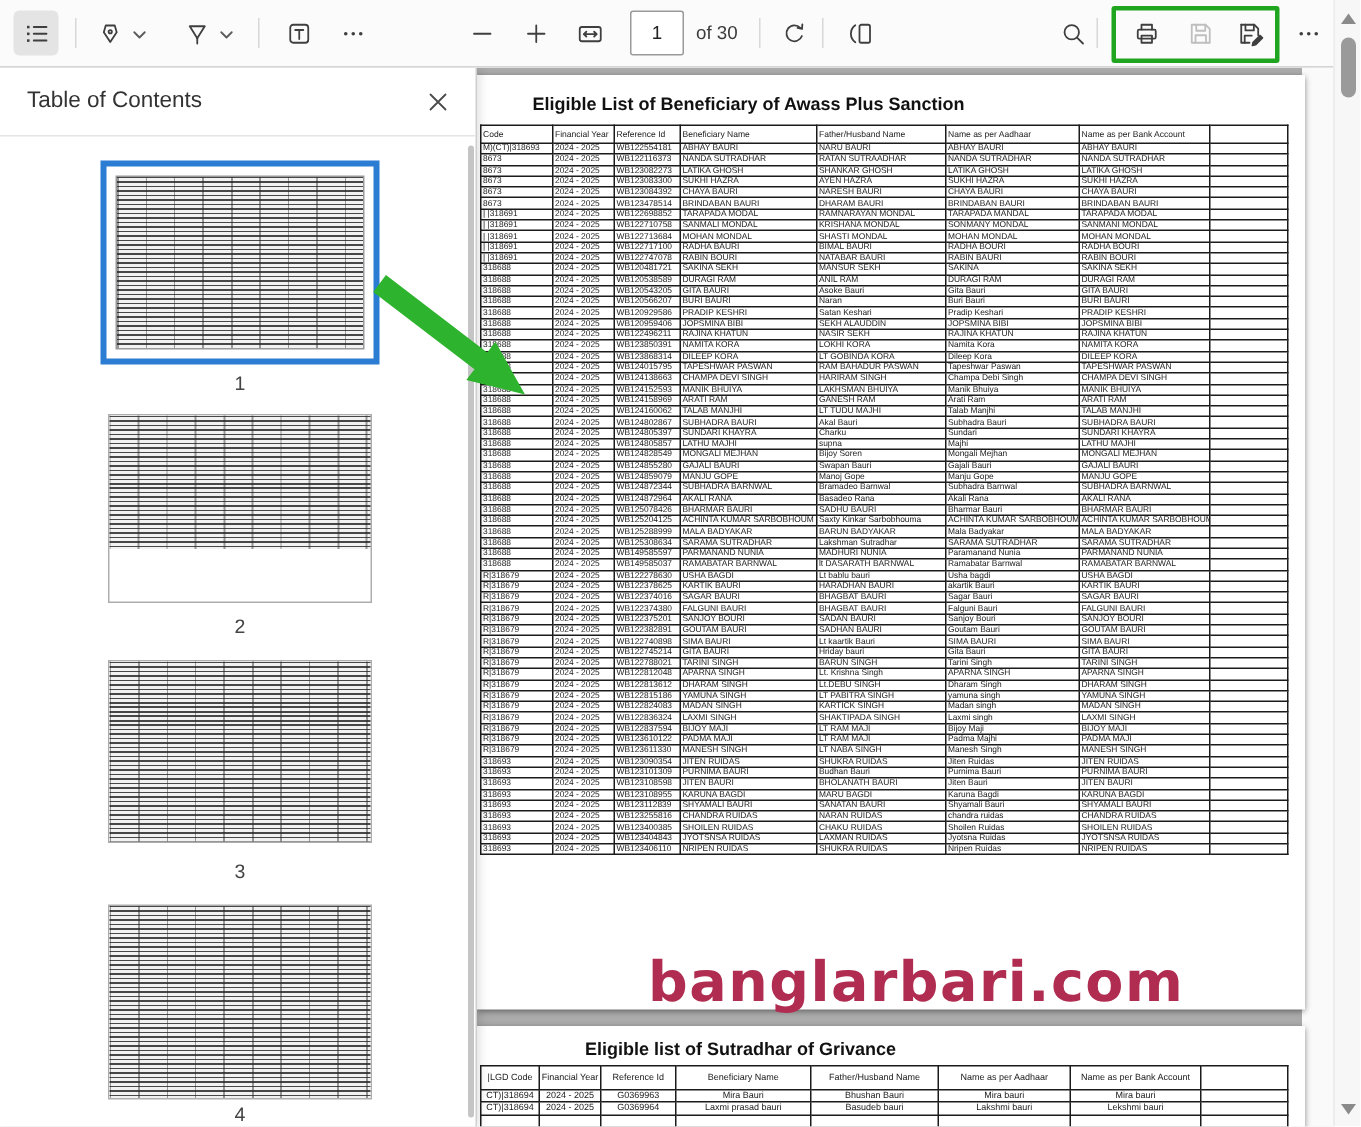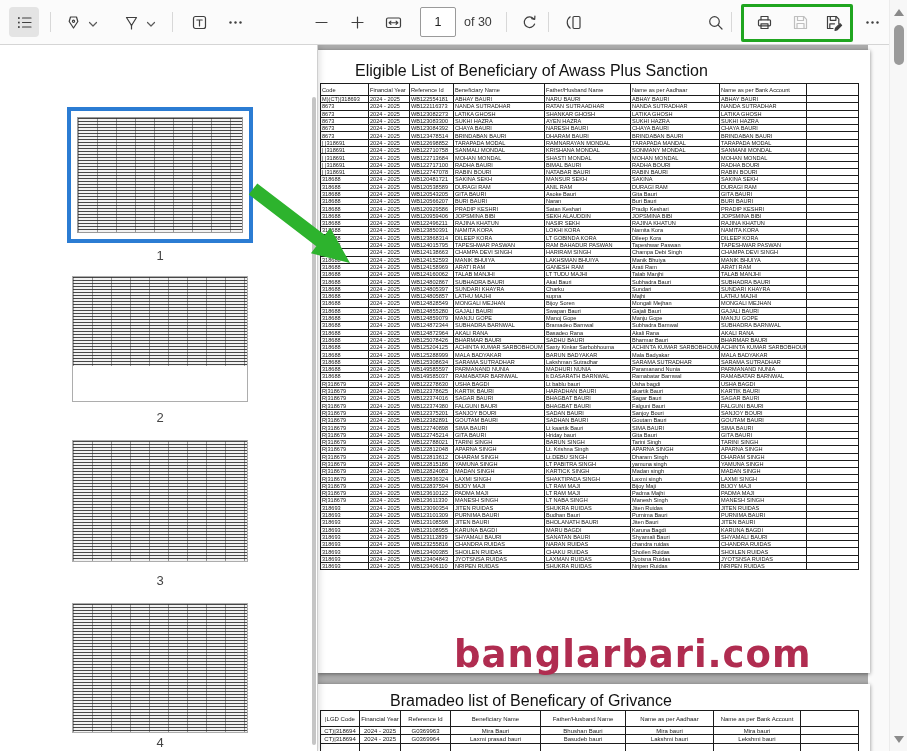--- a/index.html
+++ b/index.html
@@ -26,21 +26,21 @@
   #sb-thumb { position:absolute; left:4px; top:25px; width:10px; height:40px; background:#9a9a9a; border-radius:5px; cursor:pointer; }
 
   
   #content { position:absolute; left:0; top:45px; width:889px; height:706px; background:#ababab; z-index:1; }
   #right-strip { position:absolute; left:868px; top:0; width:21px; height:706px; background:#fafafa; }
 
   .pdf-page { position:absolute; left:318px; width:552px; background:#fff; box-shadow:0 1px 4px rgba(0,0,0,.45); }
   #pdf-page-1 { top:5px; height:623px; }
   #pdf-page-2 { top:639px; height:80px; }
 
-  .doc-title { position:absolute; font-weight:normal; font-size:16px; color:#111; white-space:nowrap; }
+  .doc-title { position:absolute; font-weight:bold; font-size:12px; color:#111; white-space:nowrap; }
   #awass-title { left:37px; top:12px; }
   #grievance-title { left:72px; top:8px; }
 
   table.doc-table { border-collapse:collapse; table-layout:fixed; width:538px; position:absolute; left:2px; background:#fff; }
   table.doc-table th, table.doc-table td { border:1px solid #1b1b1b; overflow:hidden; white-space:nowrap; padding:0 1px; font-weight:normal; color:#1a1a1a; }
   #awass-table { top:33px; }
   #awass-table th { height:12px; font-size:5.7px; text-align:left; }
   #awass-table td { height:7.3px; font-size:5.6px; }
   #awass-table th:nth-child(1), #awass-table td:nth-child(1){ width:48px; }
   #awass-table th:nth-child(2), #awass-table td:nth-child(2){ width:41px; }
@@ -56,21 +56,21 @@
   #grievance-table td { height:8.3px; font-size:6px; text-align:center; }
   #grievance-table th:nth-child(1), #grievance-table td:nth-child(1){ width:39px; }
   #grievance-table th:nth-child(2), #grievance-table td:nth-child(2){ width:41px; }
   #grievance-table th:nth-child(3), #grievance-table td:nth-child(3){ width:50px; }
   #grievance-table th:nth-child(4), #grievance-table td:nth-child(4){ width:90px; }
   #grievance-table th:nth-child(5), #grievance-table td:nth-child(5){ width:85px; }
   #grievance-table th:nth-child(6), #grievance-table td:nth-child(6){ width:88px; }
   #grievance-table th:nth-child(7), #grievance-table td:nth-child(7){ width:87px; }
   #grievance-table th:nth-child(8), #grievance-table td:nth-child(8){ width:58px; }
 
-  #watermark { position:absolute; left:136px; top:583px; font-size:37px; font-weight:bold; letter-spacing:1px; color:#b02c50; font-family:"DejaVu Sans","Liberation Sans",sans-serif; }
+  #watermark { position:absolute; left:114px; top:583px; font-size:37px; font-weight:bold; letter-spacing:1px; color:#b02c50; font-family:"DejaVu Sans","Liberation Sans",sans-serif; }
 
   
   #sidebar { position:absolute; left:0; top:45px; width:318px; height:706px; background:#fff; border-right:1px solid #cfcfcf; box-shadow:2px 0 6px rgba(0,0,0,.12); z-index:10; }
   #sidebar-header { position:absolute; left:0; top:0; width:100%; height:46px; border-bottom:1px solid #e4e4e4; }
   #sidebar-title { position:absolute; left:18px; top:13px; font-size:15px; color:#333; font-weight:500; }
   #sidebar-close { position:absolute; right:15px; top:13px; width:20px; height:20px; cursor:pointer; display:flex; align-items:center; justify-content:center; }
   #sidebar-close svg { stroke:#4a4a4a; stroke-width:1.2; stroke-linecap:round; }
   #sidebar-scroll-thumb { position:absolute; right:1px; top:52px; width:4px; height:648px; background:#c5c5c5; border-radius:2px; cursor:pointer; }
 
   .thumb { position:absolute; cursor:pointer; }
@@ -887,21 +887,21 @@
               <td>Nripen Ruidas</td>
               <td>NRIPEN RUIDAS</td>
               <td></td>
             </tr>
           </tbody>
         </table>
       <div id="watermark">banglarbari.com</div>
     </div>
 
     <div class="pdf-page" id="pdf-page-2">
-      <div class="doc-title" id="grievance-title">Bramadeo list of Beneficary of Grivance</div>
+      <div class="doc-title" id="grievance-title">Eligible list of Sutradhar of Grivance</div>
       <table class="doc-table" id="grievance-table">
           <thead>
             <tr>
               <th>|LGD Code</th>
               <th>Financial Year</th>
               <th>Reference Id</th>
               <th>Beneficiary Name</th>
               <th>Father/Husband Name</th>
               <th>Name as per Aadhaar</th>
               <th>Name as per Bank Account</th>
@@ -938,20 +938,28 @@
               <td></td>
               <td></td>
               <td></td>
             </tr>
           </tbody>
         </table>
     </div>
   </div>
 
   <div id="sidebar">
+    <div id="sidebar-header">
+      <div id="sidebar-title">Table of Contents</div>
+      <div id="sidebar-close">
+        <svg width="16" height="16" viewBox="0 0 16 16" fill="none">
+            <path d="M3 3l10 10M13 3L3 13"></path>
+          </svg>
+      </div>
+    </div>
 
     <div class="thumb" id="thumb-1">
       <div class="thumb-pattern" style="border:1px solid #999;"></div>
     </div>
     <div class="thumb-label" id="label-1">1</div>
 
     <div class="thumb thumb-page" id="thumb-2">
       <div class="thumb-pattern"></div>
     </div>
     <div class="thumb-label" id="label-2">2</div>

